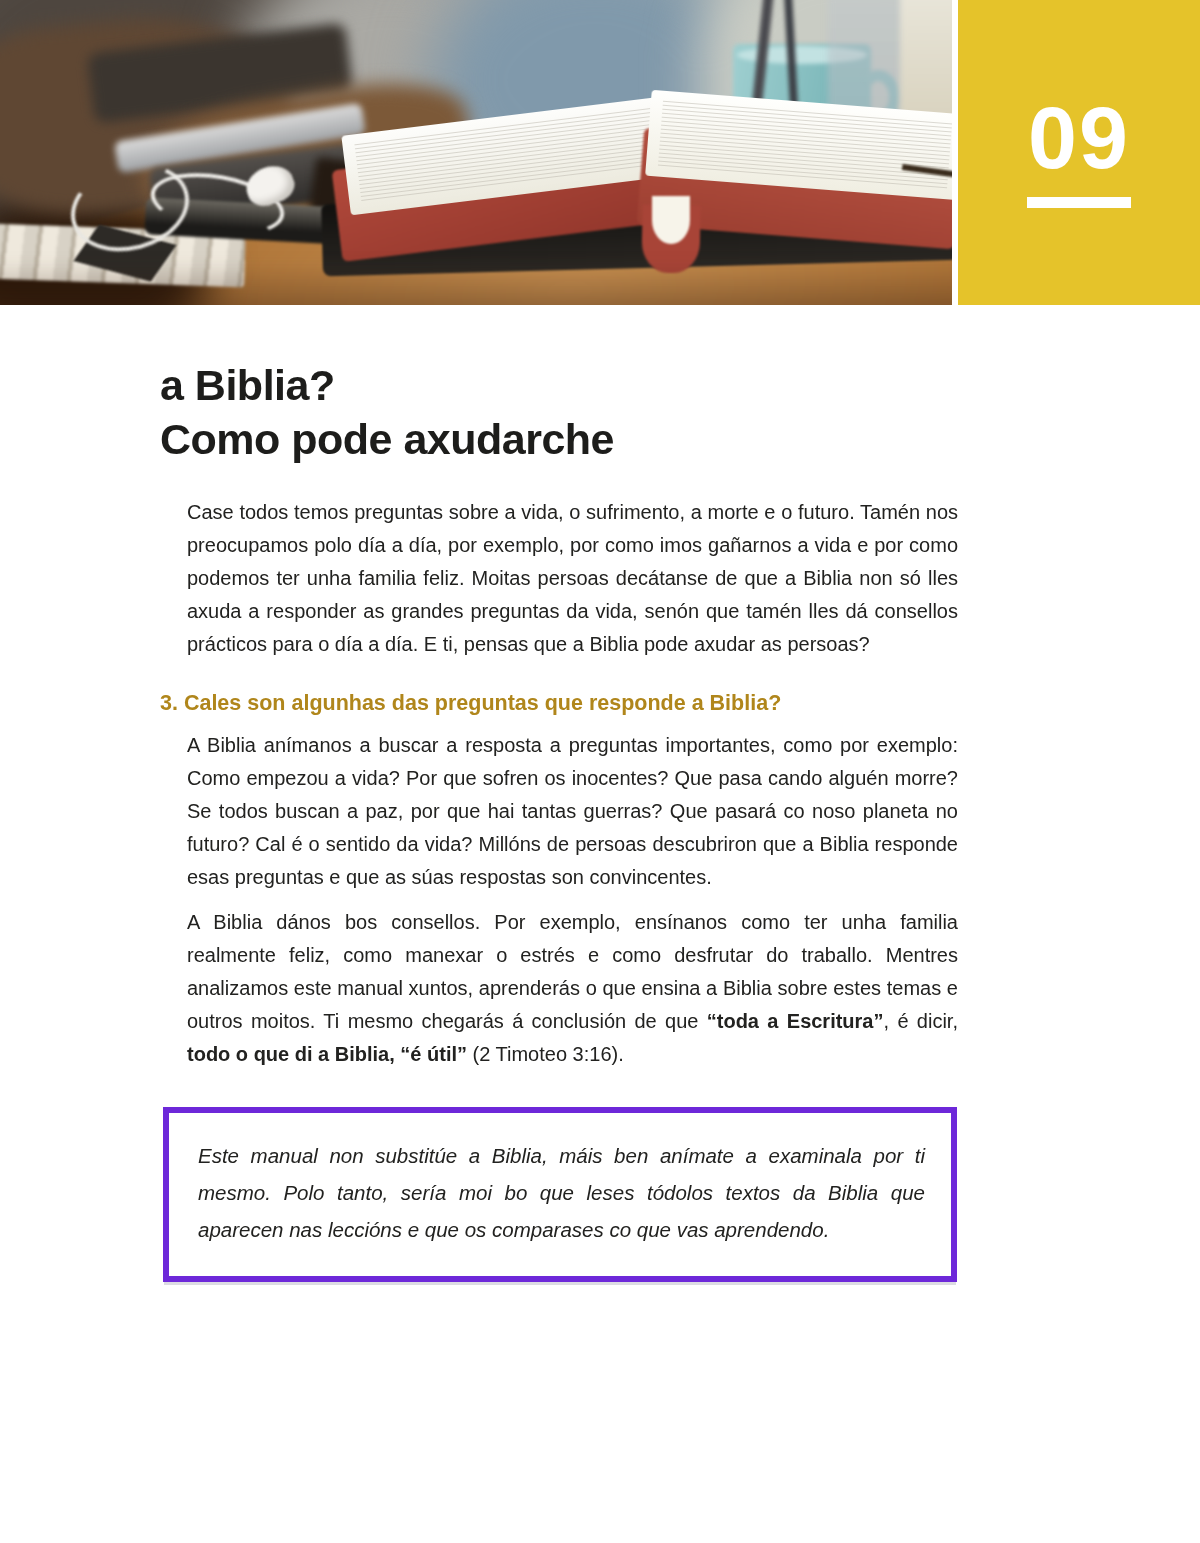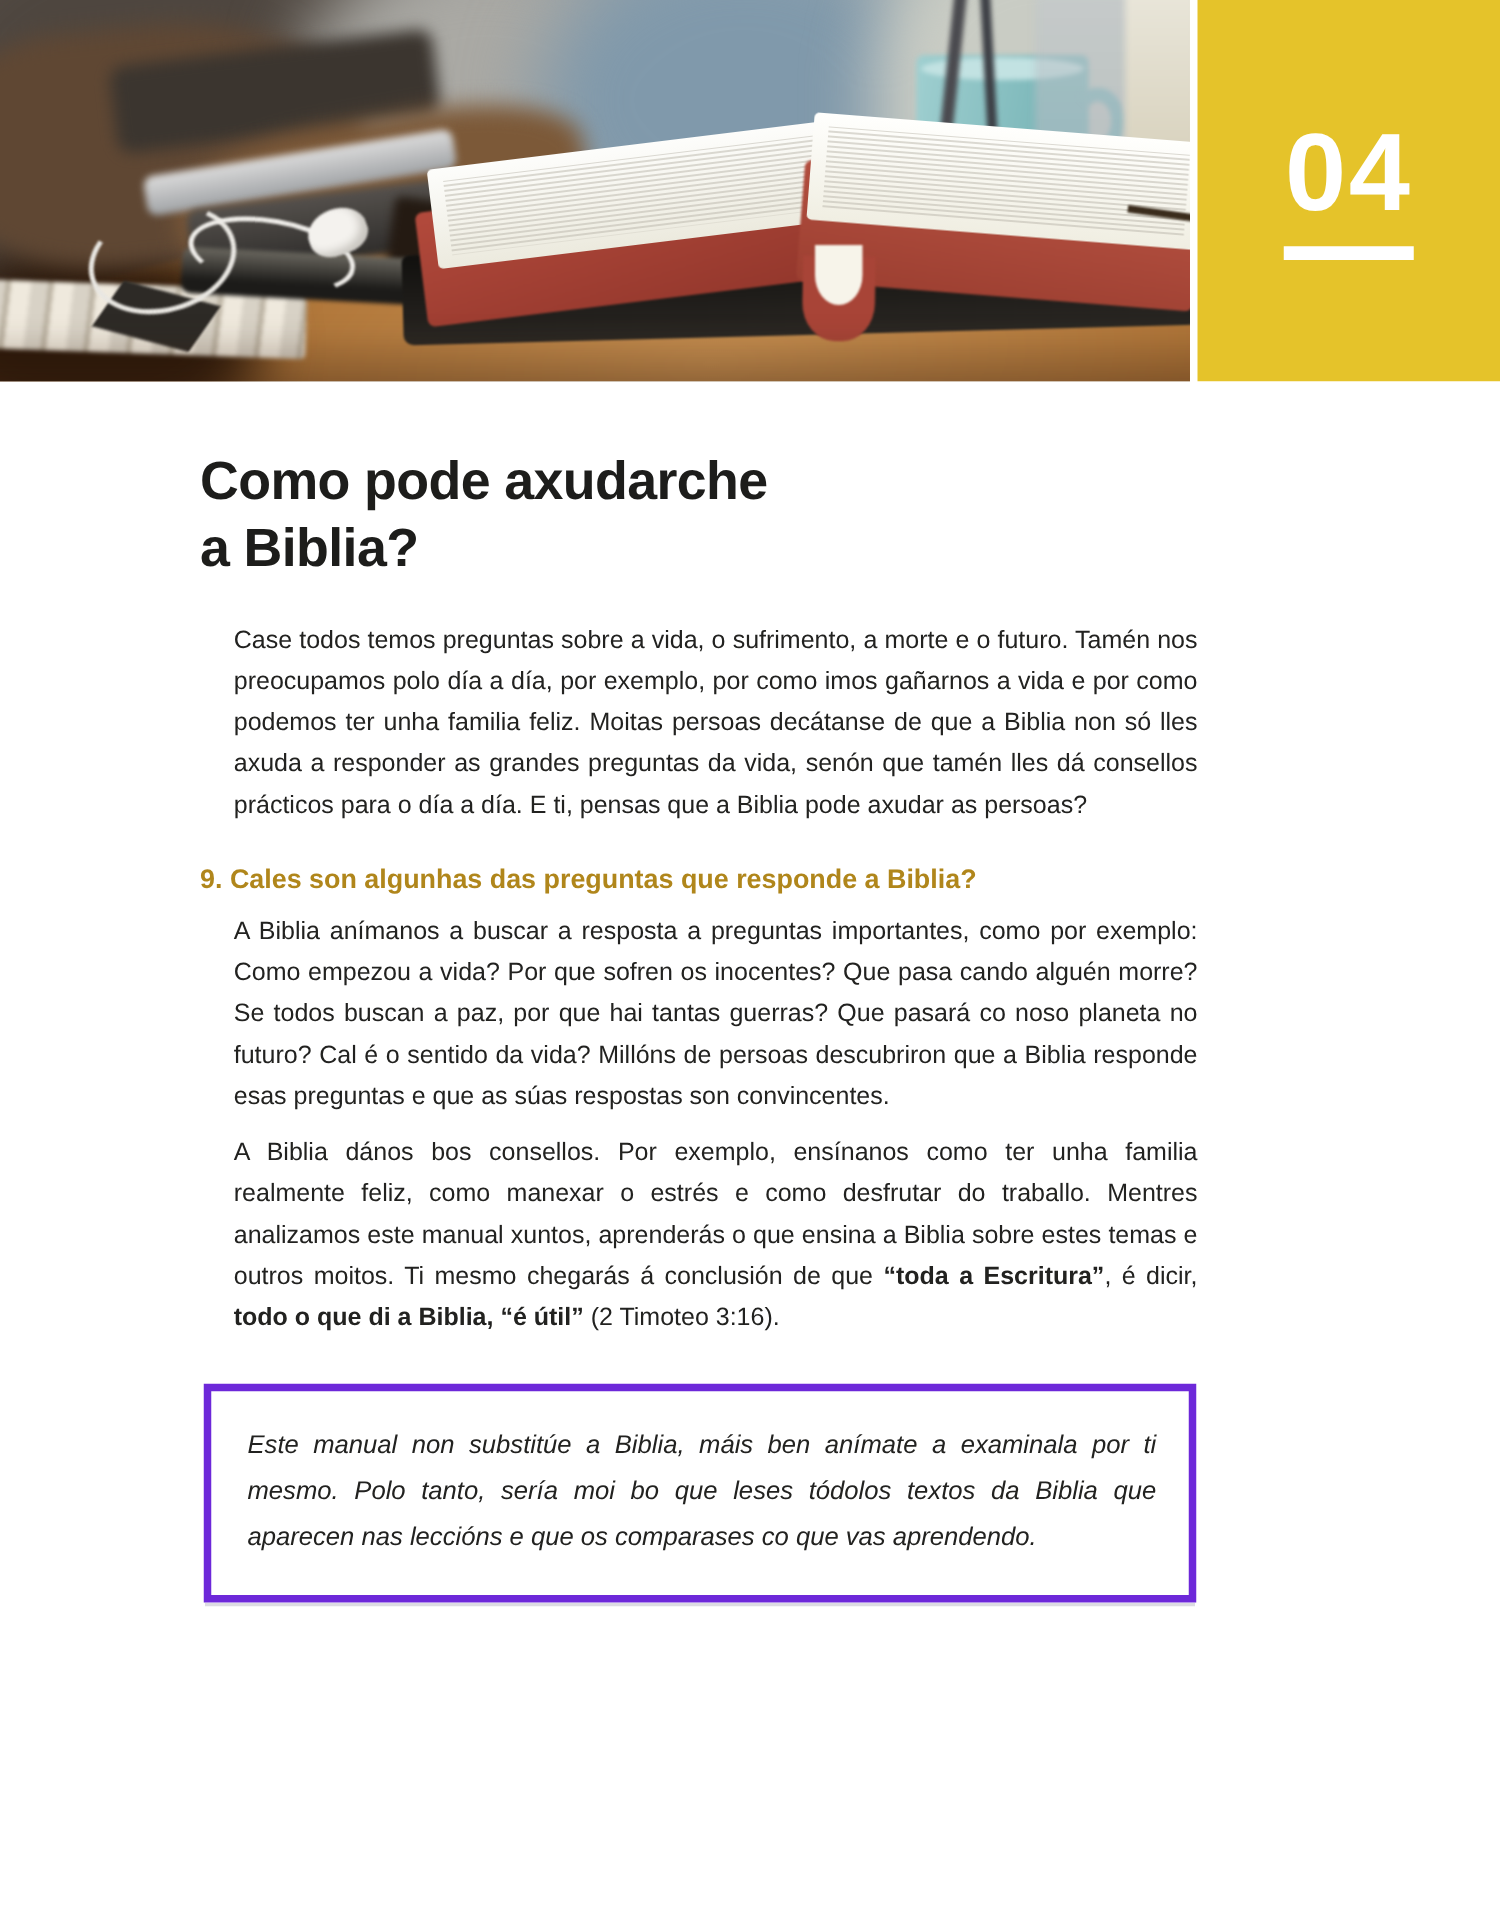--- a/index.html
+++ b/index.html
@@ -105,34 +105,34 @@
     <div class="ph-red-l"></div>
     <div class="ph-pages-l"></div>
     <div class="ph-red-r"></div>
     <div class="ph-pages-r"></div>
     <div class="ph-dip-red"></div>
     <div class="ph-dip-white"></div>
     <div class="ph-table-shadow"></div>
     <div class="ph-stick"></div>
   </div>
   <div class="chapter-badge">
-    <div class="chapter-number">04</div>
+    <div class="chapter-number">09</div>
     <div class="chapter-underline"></div>
   </div>
 </div>
 
 <div class="content">
   <h1 class="page-title" style="margin:0;">
+    <div>a Biblia?</div>
     <div>Como pode axudarche</div>
-    <div>a Biblia?</div>
   </h1>
 
   <p class="intro">Case todos temos preguntas sobre a vida, o sufrimento, a morte e o futuro. Tamén nos preocupamos polo día a día, por exemplo, por como imos gañarnos a vida e por como podemos ter unha familia feliz. Moitas persoas decátanse de que a Biblia non só lles axuda a responder as grandes preguntas da vida, senón que tamén lles dá consellos prácticos para o día a día. E ti, pensas que a Biblia pode axudar as persoas?</p>
 
-  <h2 class="q-heading">9. Cales son algunhas das preguntas que responde a Biblia?</h2>
+  <h2 class="q-heading">3. Cales son algunhas das preguntas que responde a Biblia?</h2>
   <p class="q-body">A Biblia anímanos a buscar a resposta a preguntas importantes, como por exemplo: Como empezou a vida? Por que sofren os inocentes? Que pasa cando alguén morre? Se todos buscan a paz, por que hai tantas guerras? Que pasará co noso planeta no futuro? Cal é o sentido da vida? Millóns de persoas descubriron que a Biblia responde esas preguntas e que as súas respostas son convincentes.</p>
 
   <p class="q-body"><span>A Biblia dános bos consellos. Por exemplo, ensínanos como ter unha familia realmente feliz, como manexar o estrés e como desfrutar do traballo. Mentres analizamos este manual xuntos, aprenderás o que ensina a Biblia sobre estes temas e outros moitos. Ti mesmo chegarás á conclusión de que </span><span style="font-weight: 700;">“toda a Escritura”</span><span>, é dicir, </span><span style="font-weight: 700;">todo o que di a Biblia, “é útil”</span><span> (2 Timoteo 3:16).</span></p>
 
   <div class="note-box">
     <span>Este manual non substitúe a Biblia, máis ben anímate a examinala por ti mesmo. Polo tanto, sería moi bo que leses tódolos textos da Biblia que aparecen nas leccións e que os comparases co que vas aprendendo.</span>
   </div>
 </div>
 
 </body></html>

